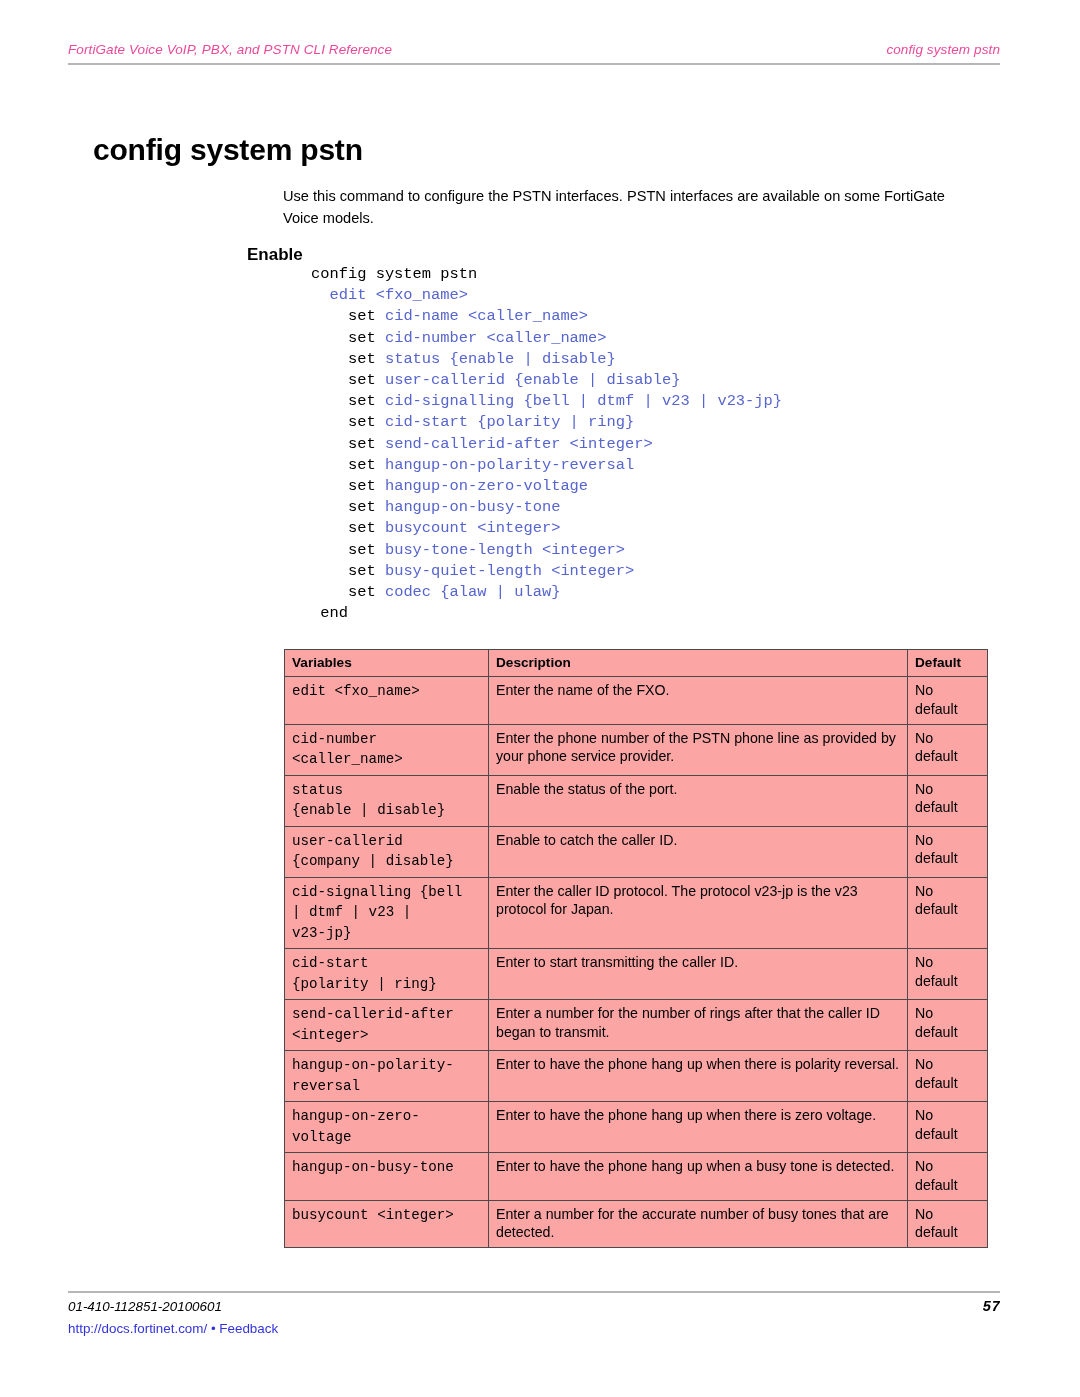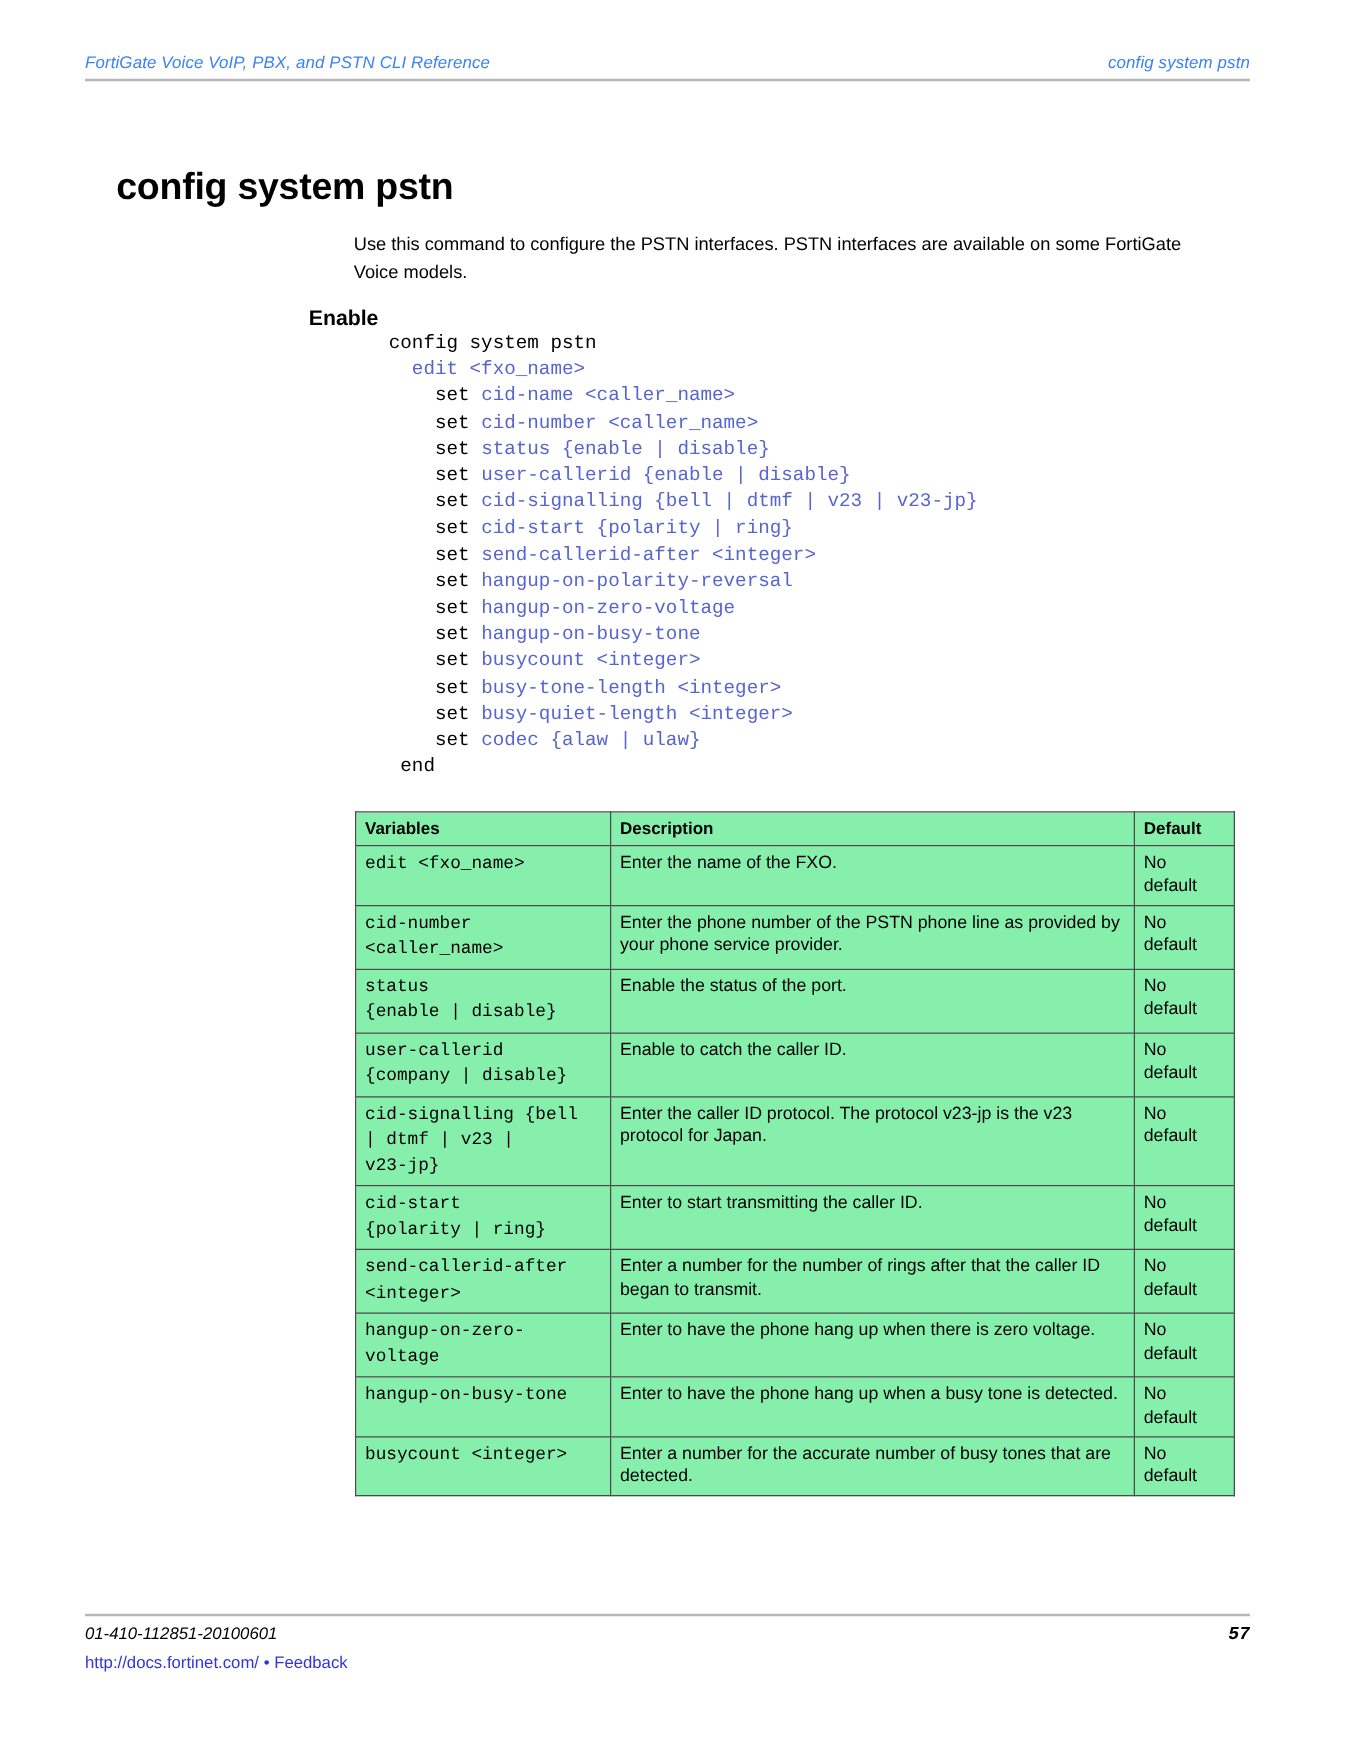--- a/index.html
+++ b/index.html
@@ -27,21 +27,21 @@
     position: absolute;
     left: 68px;
     top: 42px;
     width: 932px;
     display: flex;
     justify-content: space-between;
     align-items: baseline;
     font-style: italic;
     font-size: 13.5px;
     letter-spacing: 0.1px;
-    color: #3b82f6;
+    color: #ec4899;
   }
   .page-header .hdr-right { text-align: right; }
 
   .header-rule {
     position: absolute;
     left: 68px;
     top: 63px;
     width: 932px;
     height: 2px;
     background: #b6b6b6;
@@ -100,21 +100,21 @@
     left: 284px;
     top: 649px;
     width: 703px;
     border-collapse: collapse;
     table-layout: fixed;
   }
   .var-table td, .var-table th {
     border: 1px solid #4a4a4a;
     vertical-align: top;
     padding: 4px 6px 5px 7px;
-    background: #86efac;
+    background: #fca5a5;
   }
   .var-table th {
     font-size: 13.6px;
     font-weight: bold;
     text-align: left;
     padding-top: 5px;
     padding-bottom: 6px;
   }
   .col-var   { width: 204px; }
   .col-desc  { width: 419px; }
@@ -257,20 +257,27 @@
 default</td>
         </tr>
         <tr>
           <td class="cell-mono">send-callerid-after
 &lt;integer&gt;</td>
           <td class="cell-text">Enter a number for the number of rings after that the caller ID began to transmit.</td>
           <td class="cell-def">No
 default</td>
         </tr>
         <tr>
+          <td class="cell-mono">hangup-on-polarity-
+reversal</td>
+          <td class="cell-text">Enter to have the phone hang up when there is polarity reversal.</td>
+          <td class="cell-def">No
+default</td>
+        </tr>
+        <tr>
           <td class="cell-mono">hangup-on-zero-
 voltage</td>
           <td class="cell-text">Enter to have the phone hang up when there is zero voltage.</td>
           <td class="cell-def">No
 default</td>
         </tr>
         <tr>
           <td class="cell-mono">hangup-on-busy-tone</td>
           <td class="cell-text">Enter to have the phone hang up when a busy tone is detected.</td>
           <td class="cell-def">No

